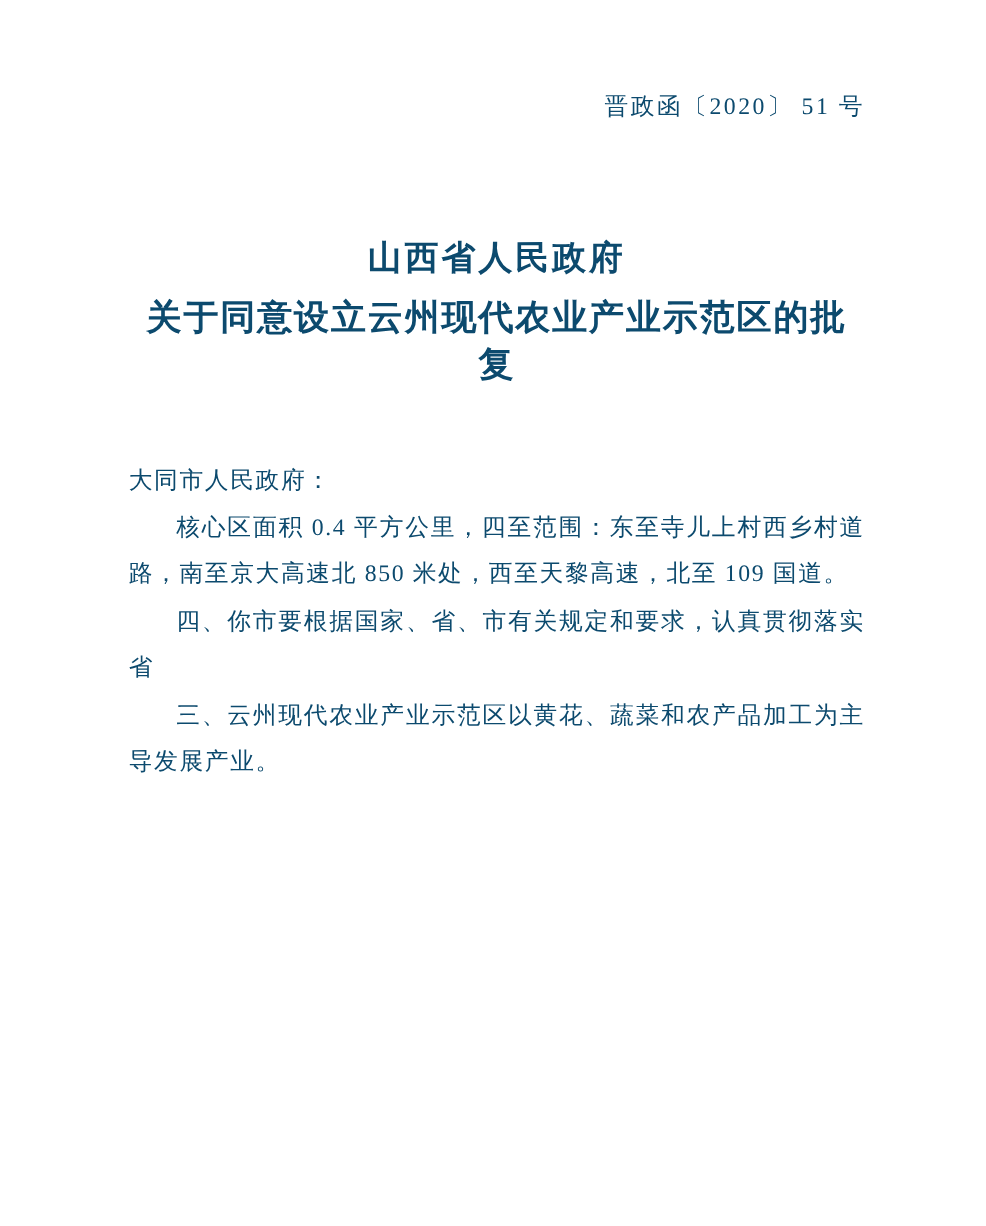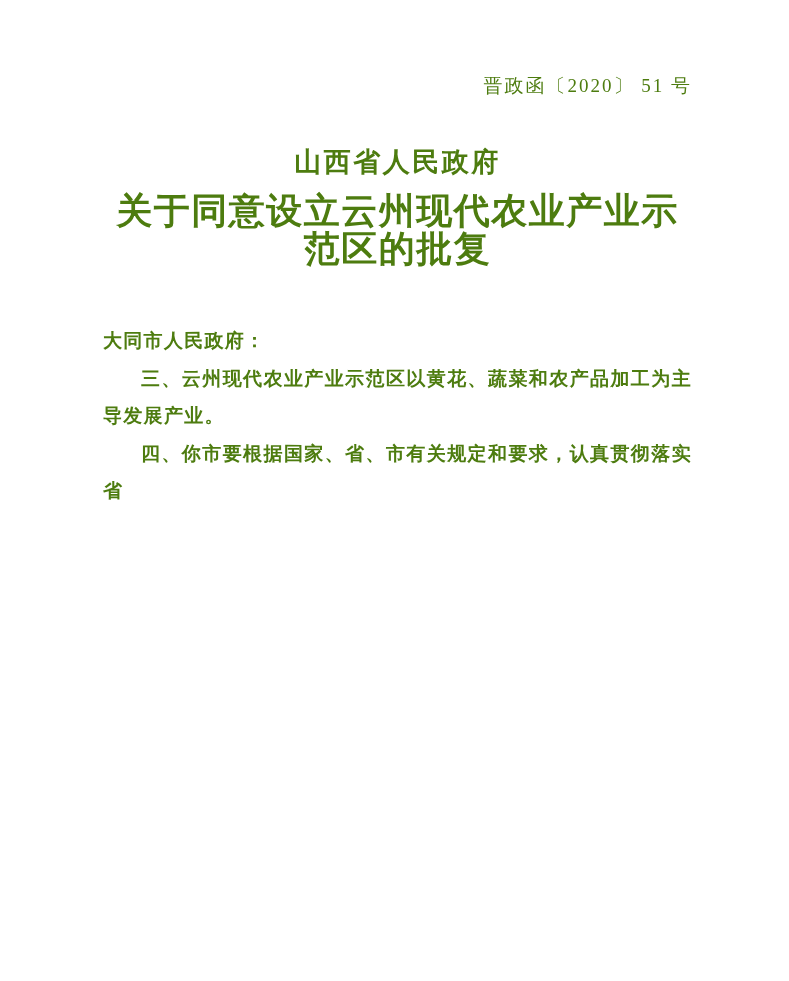--- a/index.html
+++ b/index.html
@@ -8,57 +8,56 @@
     background: #ffffff;
   }
   .page {
     position: relative;
     width: 789px;
     height: 981px;
     box-sizing: border-box;
     background: #ffffff;
     padding: 72px 97px 0 103px;
     font-family: "Liberation Serif", "DejaVu Serif", serif;
-    color: #4d7c0f;
+    color: #0c4a6e;
     overflow: hidden;
   }
   .doc-number {
     text-align: right;
     font-size: 19px;
     letter-spacing: 2px;
     line-height: 28px;
     white-space: nowrap;
   }
   .title-block {
-    margin-top: 44px;
+    margin-top: 88px;
   }
   .title-line1 {
     margin: 0;
     text-align: center;
     font-size: 27px;
     font-weight: bold;
     letter-spacing: 2.5px;
     line-height: 36px;
   }
   .title-line2 {
     margin: 12px 0 0 0;
     text-align: center;
-    font-size: 36px;
+    font-size: 28px;
     font-weight: bold;
     letter-spacing: 1.5px;
     line-height: 38px;
   }
   .body-text {
     margin-top: 54px;
     font-size: 19px;
     line-height: 37.5px;
     letter-spacing: 1.3px;
     text-align: justify;
     text-justify: inter-character;
-    font-weight: bold;
   }
   .body-text p {
     margin: 0;
     padding: 0;
   }
   p.para {
     text-indent: 2em;
   }
   p.continued {
     
@@ -72,17 +71,18 @@
 
   <div class="doc-number">晋政函〔2020〕 51 号</div>
 
   <div class="title-block">
     <h1 class="title-line1">山西省人民政府</h1>
     <h1 class="title-line2">关于同意设立云州现代农业产业示范区的批复</h1>
   </div>
 
   <div class="body-text">
     <p class="salutation">大同市人民政府：</p>
+    <p class="para">核心区面积 0.4 平方公里，四至范围：东至寺儿上村西乡村道路，南至京大高速北 850 米处，西至天黎高速，北至 109 国道。</p>
+    <p class="para continued">四、你市要根据国家、省、市有关规定和要求，认真贯彻落实省</p>
     <p class="para">三、云州现代农业产业示范区以黄花、蔬菜和农产品加工为主导发展产业。</p>
-    <p class="para continued">四、你市要根据国家、省、市有关规定和要求，认真贯彻落实省</p>
   </div>
 
 </div>
 
 </body></html>

